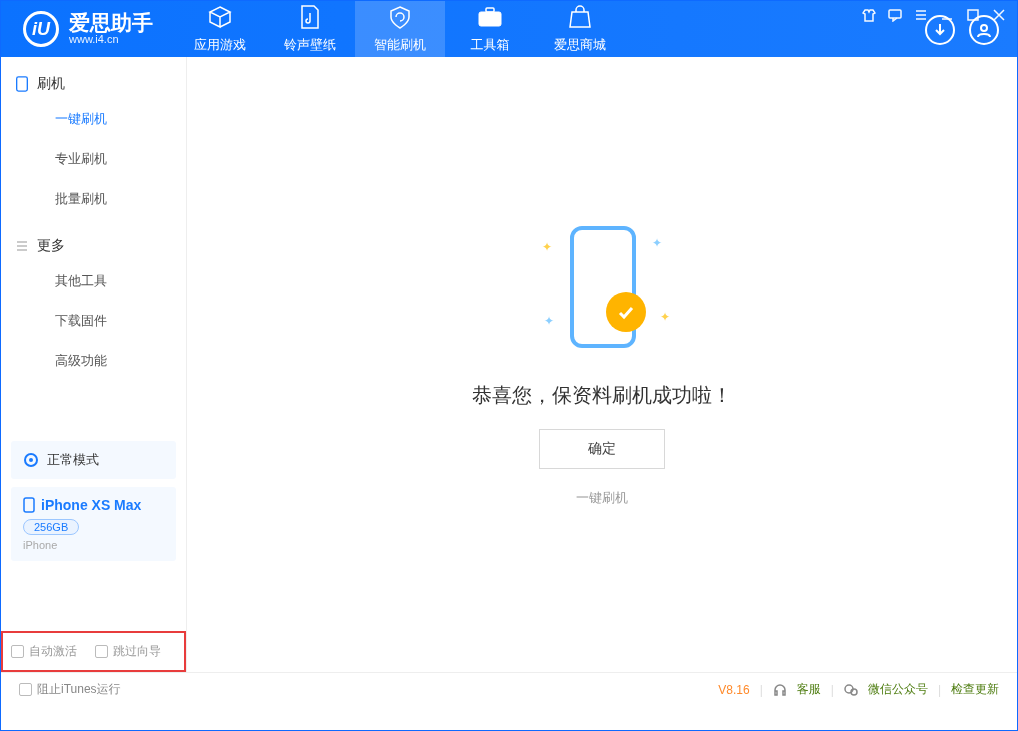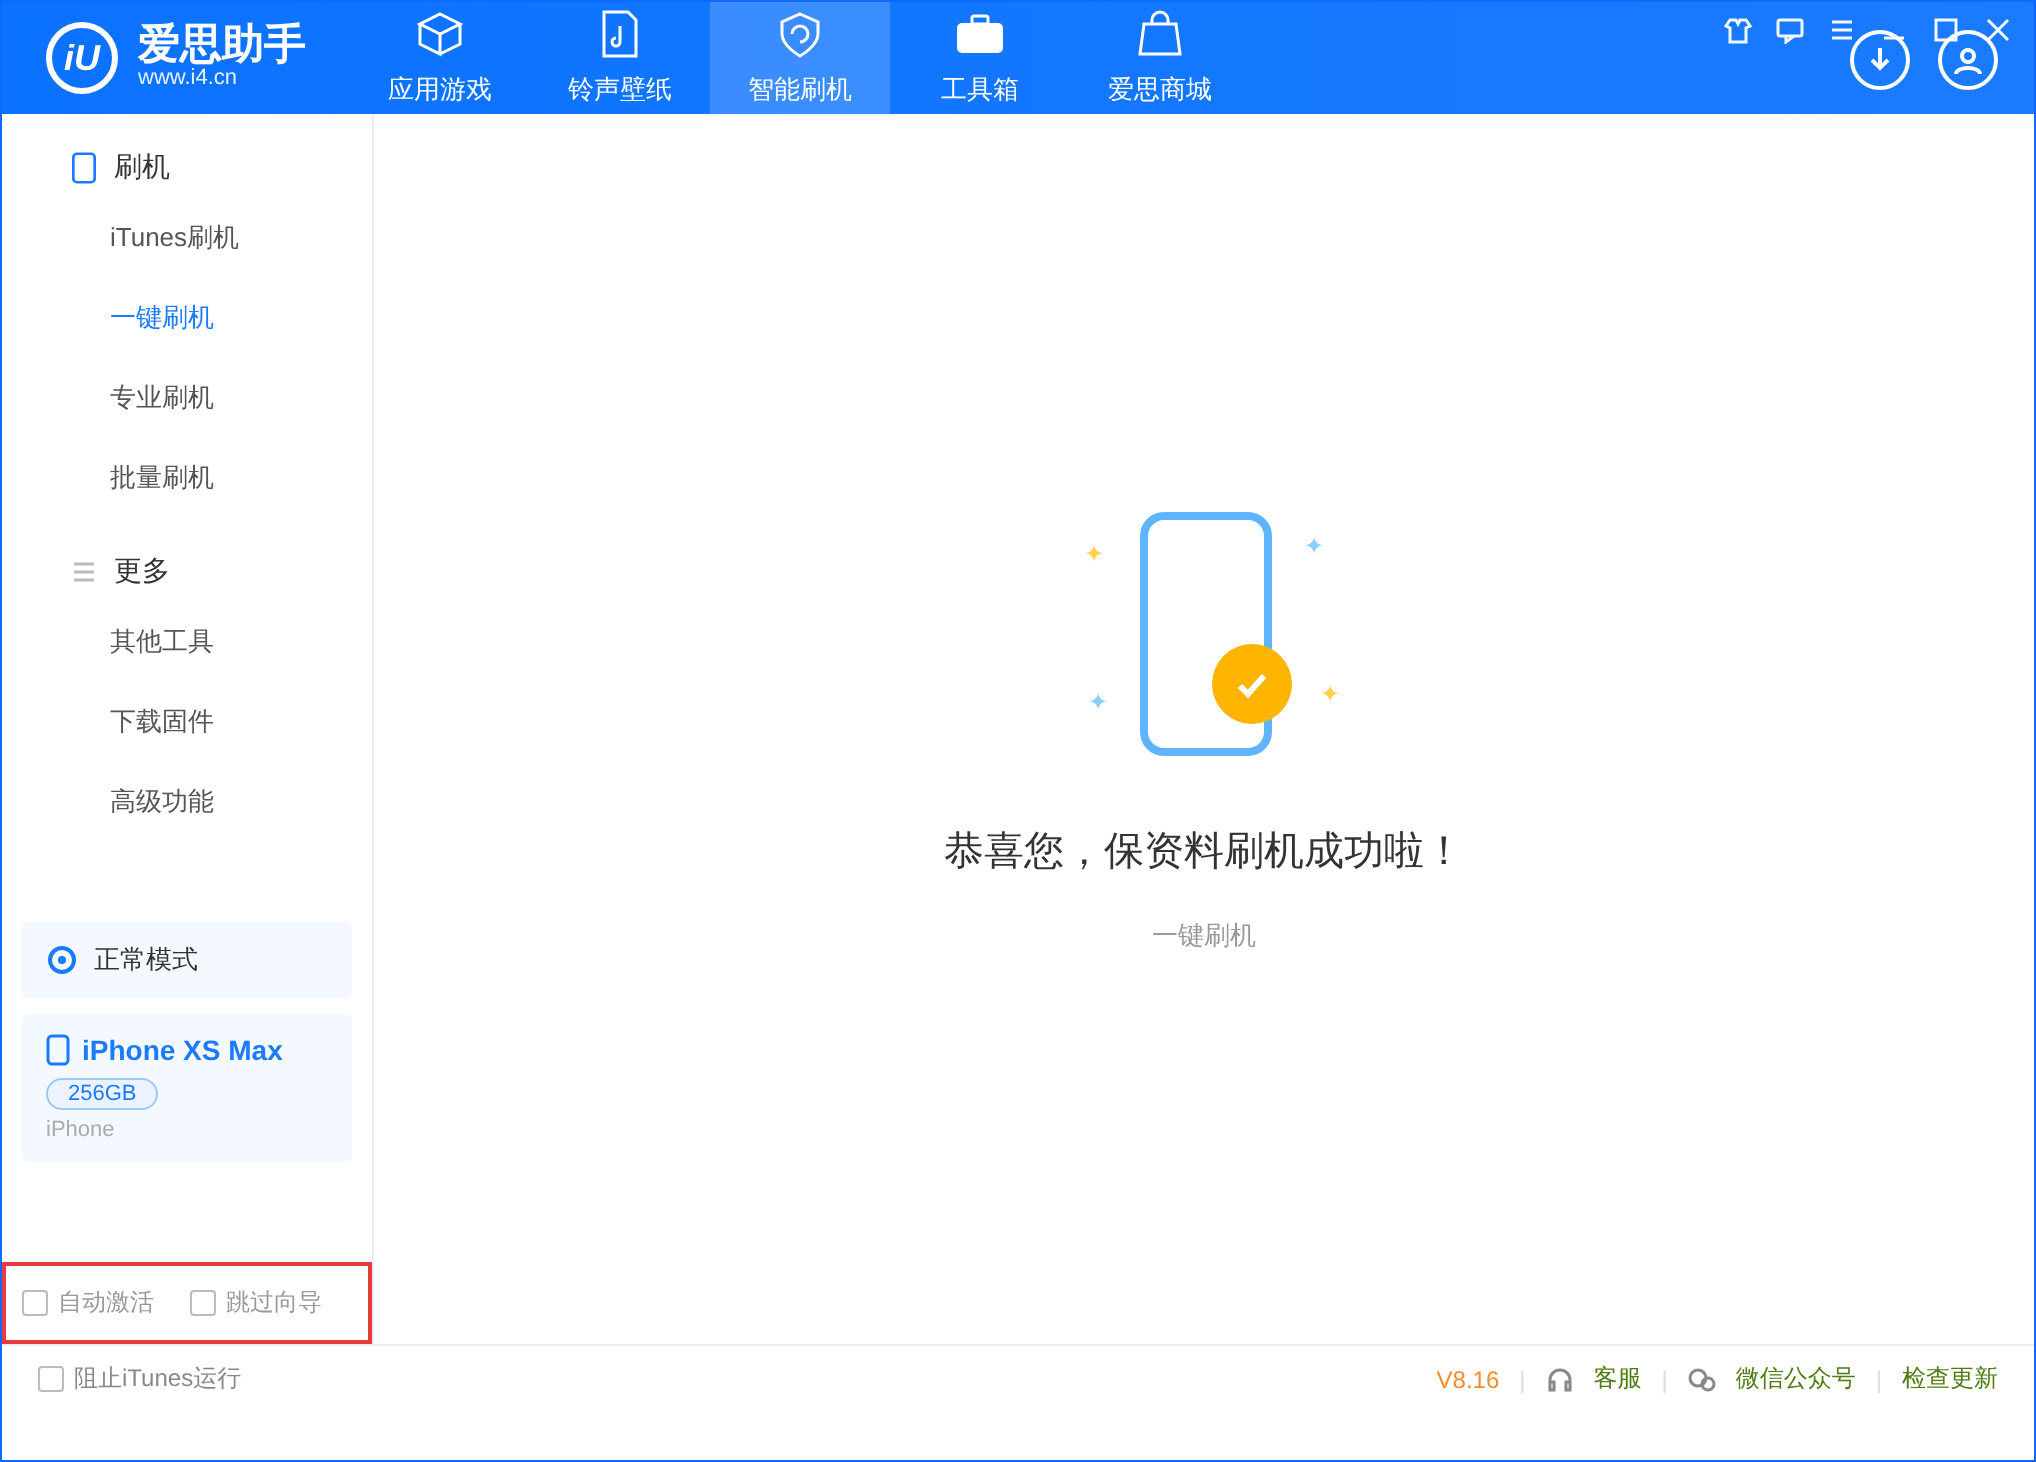--- a/index.html
+++ b/index.html
@@ -20,21 +20,21 @@
   .win-ctrls { position:absolute; top:6px; right:10px; display:flex; gap:10px; align-items:center; }
   .win-btn { width:16px; height:16px; display:flex; align-items:center; justify-content:center; cursor:pointer; opacity:.95; }
   .win-btn svg { stroke:#fff; fill:none; stroke-width:1.5; }
   .top-right-circle { position:absolute; right:18px; bottom:12px; display:flex; gap:14px; }
   .circ-btn { width:30px; height:30px; border:2px solid #fff; border-radius:50%; display:flex; align-items:center; justify-content:center; cursor:pointer; }
   .circ-btn svg { stroke:#fff; fill:none; stroke-width:2; }
 
   
   .main { display:flex; height: calc(100% - 80px - 34px); }
   .sidebar { width: 186px; border-right:1px solid #eee; background:#fff; display:flex; flex-direction:column; }
-  .side-group-title { display:flex; align-items:center; gap:8px; padding: 18px 34px 6px; font-size:14px; color:#333; font-weight:500; }
+  .side-group-title { display:flex; align-items:center; gap:8px; padding: 18px 14px 6px; font-size:14px; color:#333; font-weight:500; }
   .side-list { list-style:none; }
   .side-item { padding: 11px 0 11px 54px; font-size:13px; color:#555; cursor:pointer; }
   .side-item.active { color:#1a7bff; }
   .side-lower { margin-top:auto; padding: 0 10px 10px; }
   .mode-card { background:#f4f9ff; border-radius:3px; padding:10px 12px; margin-bottom:8px; display:flex; align-items:center; gap:8px; font-size:13px; color:#333; }
   .dev-card { background:#f4f9ff; border-radius:3px; padding:10px 12px; }
   .dev-name { color:#1a7bff; font-weight:600; font-size:14px; display:flex; align-items:center; gap:6px; }
   .dev-cap-badge { display:inline-block; border:1px solid #9cc7ff; color:#1a7bff; background:#eaf3ff; border-radius:10px; padding:1px 10px; font-size:11px; margin-top:6px; }
   .dev-type { color:#aaa; font-size:11px; margin-top:4px; }
 
@@ -175,21 +175,20 @@
 <div class="main">
 
   <div class="sidebar">
     <div class="side-group-title">
       <svg class="sicon" viewBox="0 0 14 18">
           <rect x="1" y="1" width="12" height="16" rx="2" fill="none" stroke="#1a7bff" stroke-width="1.5"></rect>
         </svg>
       <span>刷机</span>
     </div>
     <ul class="side-list">
-      <li class="side-item">iTunes刷机</li>
       <li class="side-item active">一键刷机</li>
       <li class="side-item">专业刷机</li>
       <li class="side-item">批量刷机</li>
     </ul>
 
     <div class="side-group-title">
       <svg class="sicon" viewBox="0 0 14 14">
           <path d="M2 3 H12 M2 7 H12 M2 11 H12" stroke="#bbb" stroke-width="1.5"></path>
         </svg>
       <span>更多</span>
@@ -239,20 +238,21 @@
         <svg width="22" height="22" viewBox="0 0 22 22">
             <path d="M5 12 L9 16 L17 7"></path>
           </svg>
       </div>
       <span class="spark s1">✦</span>
       <span class="spark s2">✦</span>
       <span class="spark s3">✦</span>
       <span class="spark s4">✦</span>
     </div>
     <div class="success-text">恭喜您，保资料刷机成功啦！</div>
+    <button class="ok-btn">确定</button>
     <a class="log-link">一键刷机</a>
   </div>
 </div>
 
 <div class="bottom">
   <label class="chk">
     <span class="chkbox"></span>
     <span>阻止iTunes运行</span>
   </label>
   <div class="bottom-right">

